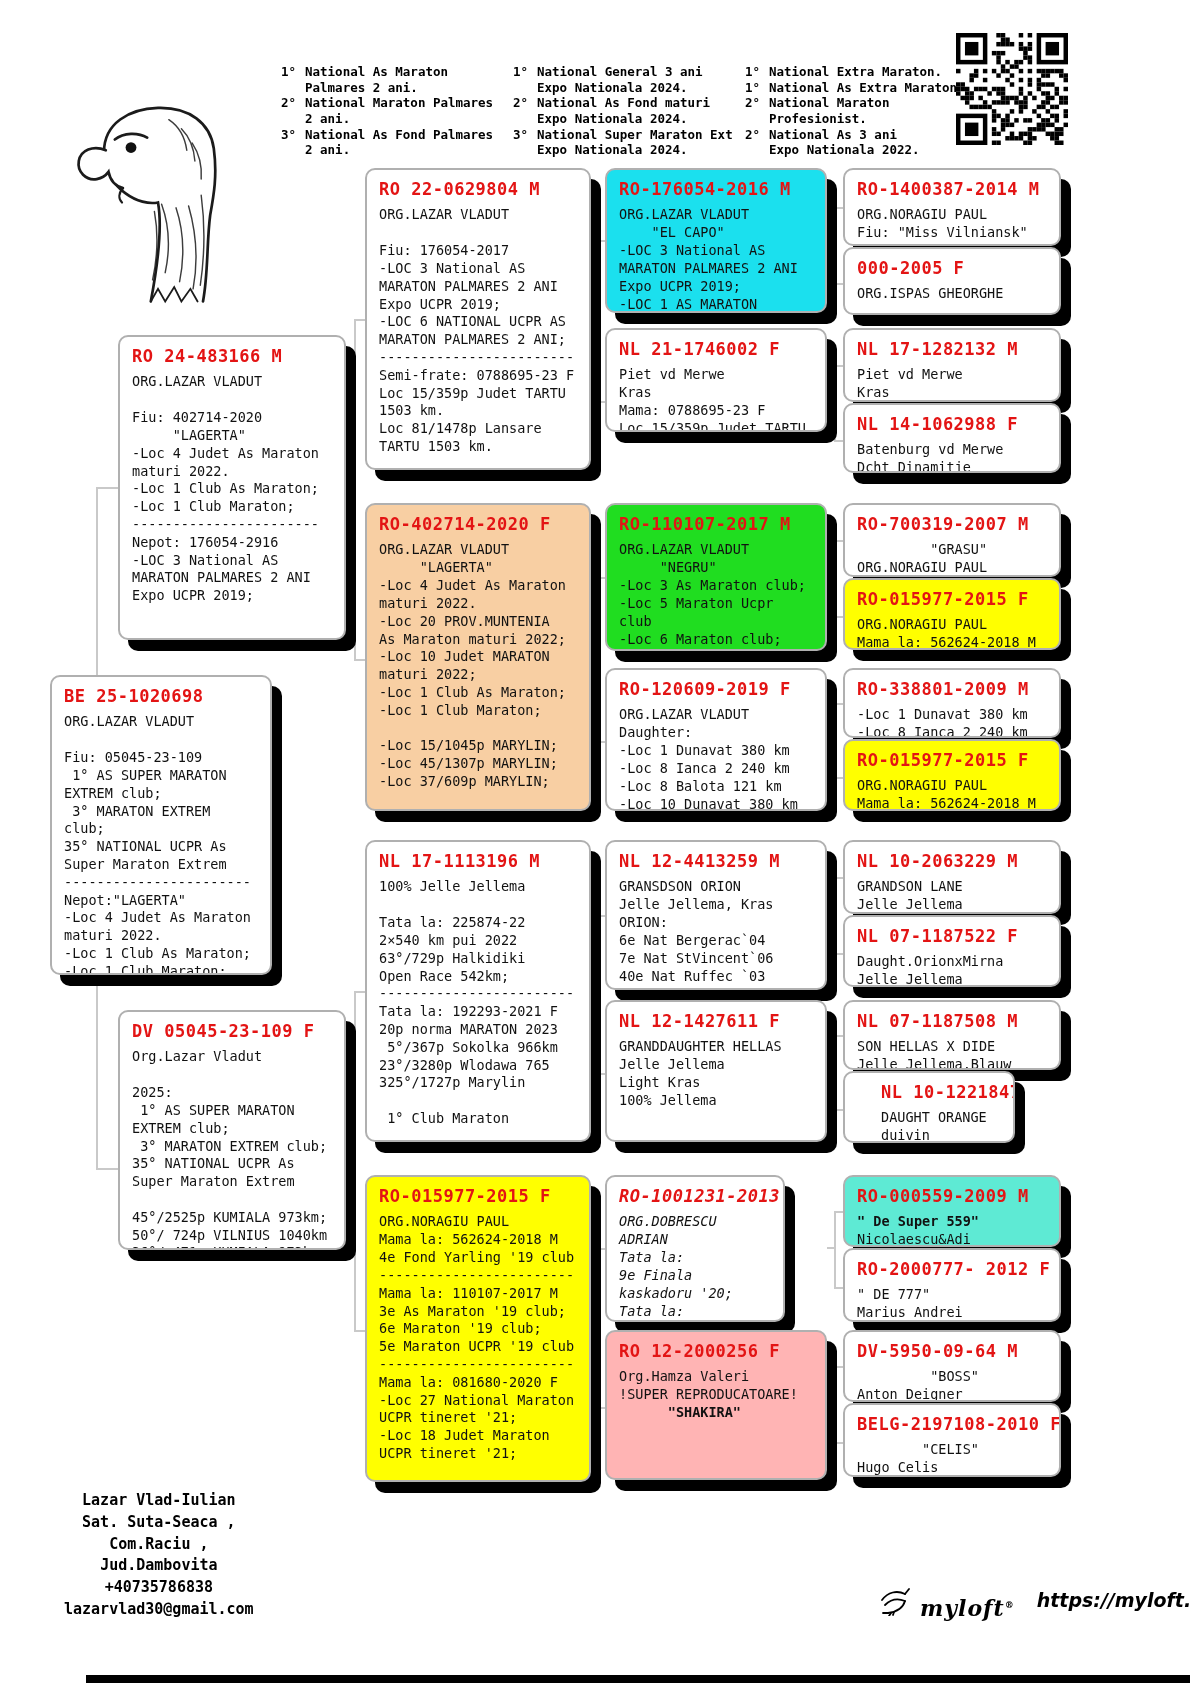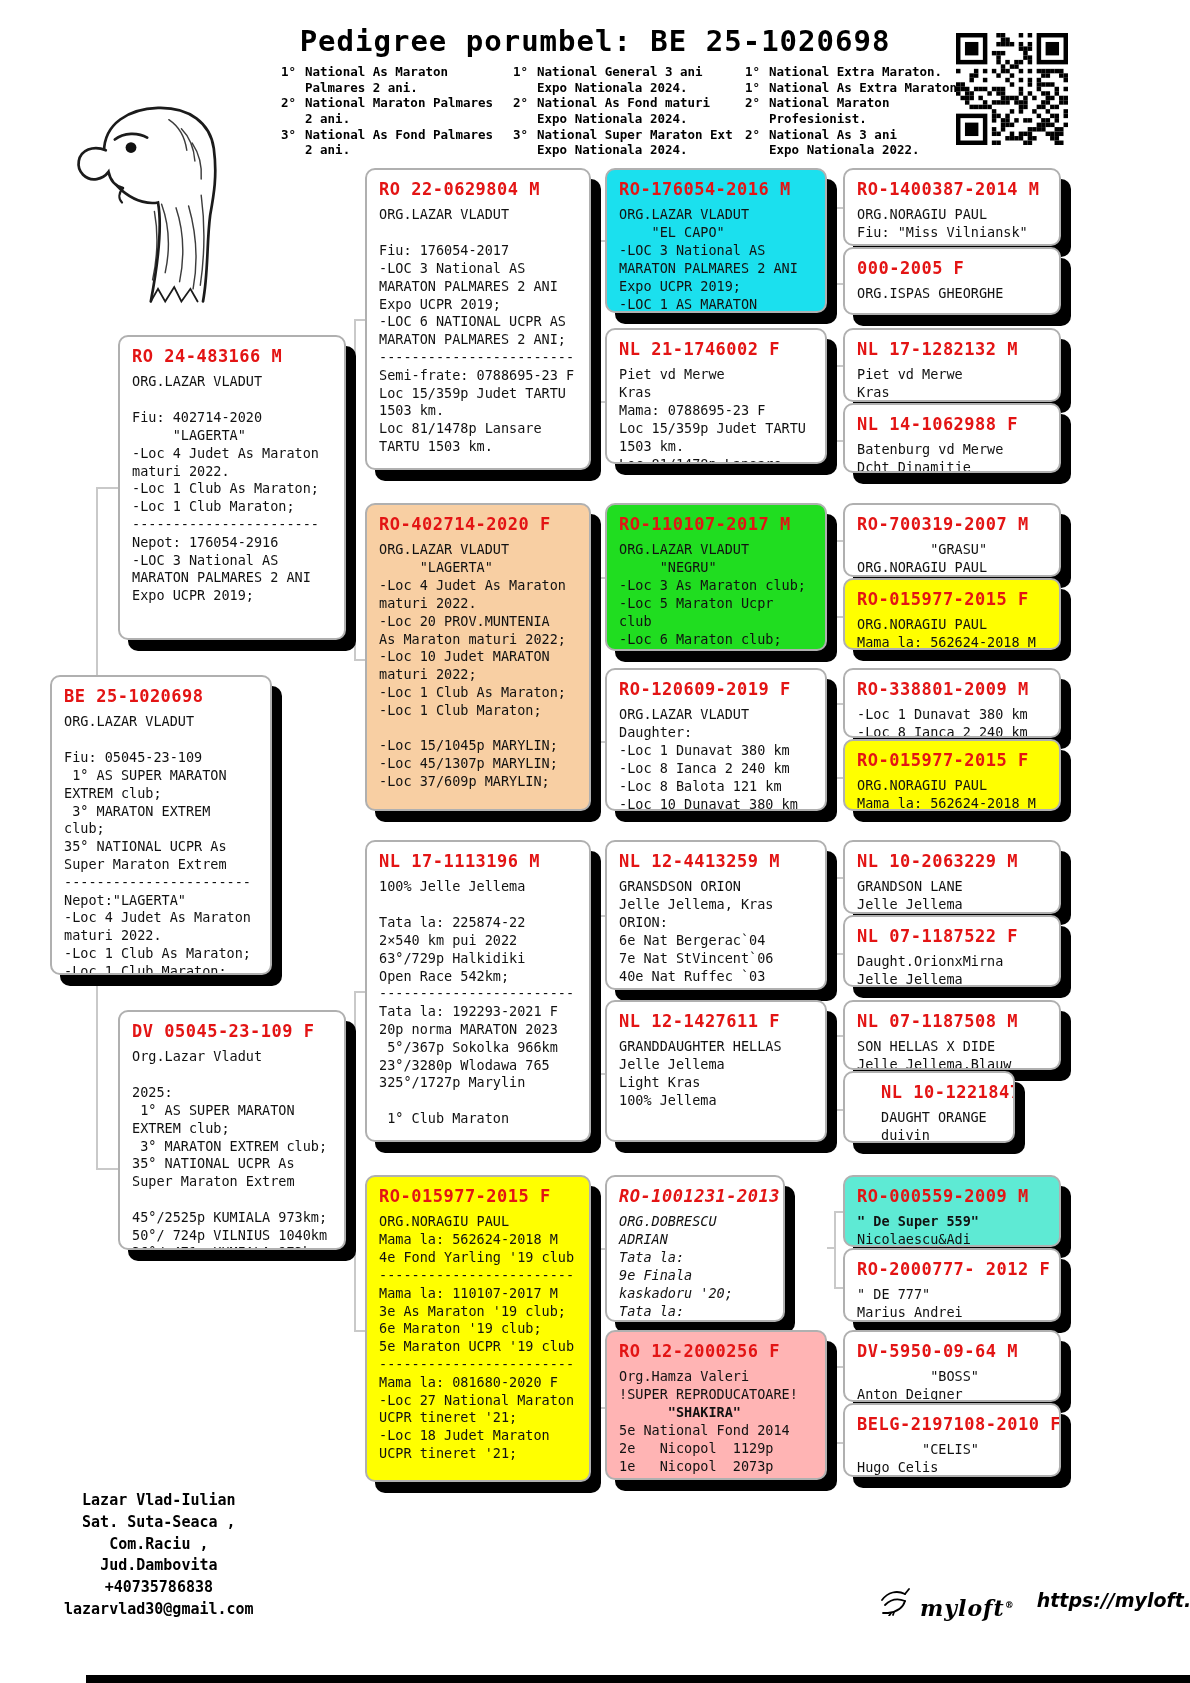--- a/index.html
+++ b/index.html
@@ -50,21 +50,20 @@
         <path d="M104,120 C112,142 114,168 108,196"></path>
         <path d="M120,124 C128,148 130,176 124,206"></path>
         <path d="M134,122 C142,150 145,182 139,214"></path>
         <path d="M96,128 C100,150 100,176 94,204"></path>
         <path d="M148,110 C152,140 152,176 147,210"></path>
       </g>
       <path d="M92,228 L100,214 L108,228 L118,212 L126,228 L136,214 L144,228" stroke-width="2"></path>
     </g>
   </svg>
 
-  <h1 class="title">Pedigree porumbel: BE 25-1020698</h1>
 
   <div class="ach-wrap" id="ach">
       <div class="ach-col">
         <div class="ach-item">
           <span class="ach-rank">1°</span>
           <span class="ach-text">National As Maraton
 Palmares 2 ani.</span>
         </div>
         <div class="ach-item">
           <span class="ach-rank">2°</span>
@@ -469,21 +468,21 @@
       </div>
       <div class="box" style="left: 605px; top: 168px; width: 222px; height: 145px; background: rgb(27, 224, 238);">
         <div class="ring">RO-176054-2016 M</div>
         <div class="seg">ORG.LAZAR VLADUT
     "EL CAPO"
 -LOC 3 National AS
 MARATON PALMARES 2 ANI
 Expo UCPR 2019;
 -LOC 1 AS MARATON club'18</div>
       </div>
-      <div class="box" style="left: 605px; top: 328px; width: 222px; height: 136px;">
+      <div class="box" style="left: 605px; top: 328px; width: 222px; height: 104px;">
         <div class="ring">NL 21-1746002 F</div>
         <div class="seg">Piet vd Merwe
 Kras
 Mama: 0788695-23 F
 Loc 15/359p Judet TARTU
 1503 km.
 Loc 81/1478p Lansare</div>
       </div>
       <div class="box" style="left: 605px; top: 503px; width: 222px; height: 148px; background: rgb(32, 221, 32);">
         <div class="ring">RO-110107-2017 M</div>
@@ -526,23 +525,20 @@
 9e Finala kaskadoru '20;
 Tata la:
 5e  Expozitia NATIONALA
 Bucuresti 2018</div>
       </div>
       <div class="box" style="left: 605px; top: 1330px; width: 222px; height: 150px; background: rgb(255, 180, 180);">
         <div class="ring">RO 12-2000256 F</div>
         <div class="seg">Org.Hamza Valeri
 !SUPER REPRODUCATOARE!</div>
         <div class="seg b">      "SHAKIRA"</div>
-        <div class="seg">5e National Fond 2014
-2e   Nicopol  1129p
-1e   Nicopol  2073p</div>
       </div>
       <div class="box" style="left: 843px; top: 168px; width: 218px; height: 78px;">
         <div class="ring">RO-1400387-2014 M</div>
         <div class="seg">ORG.NORAGIU PAUL
 Fiu: "Miss Vilniansk"</div>
       </div>
       <div class="box" style="left: 843px; top: 247px; width: 218px; height: 68px;">
         <div class="ring">000-2005 F</div>
         <div class="seg">ORG.ISPAS GHEORGHE</div>
       </div>

